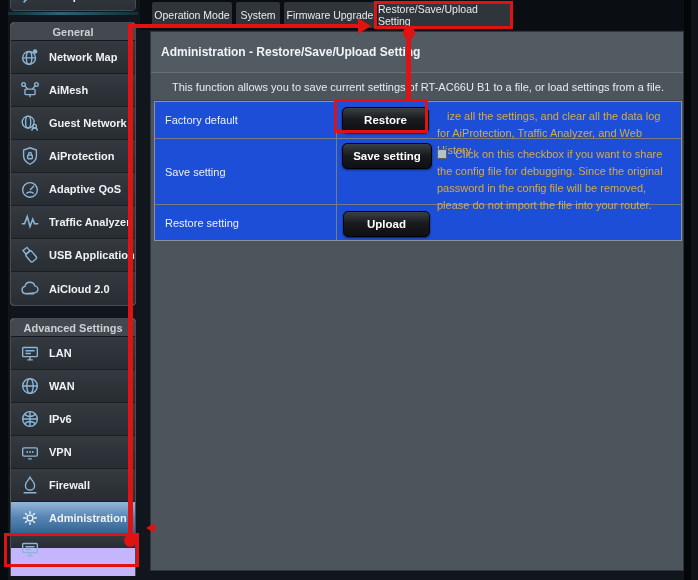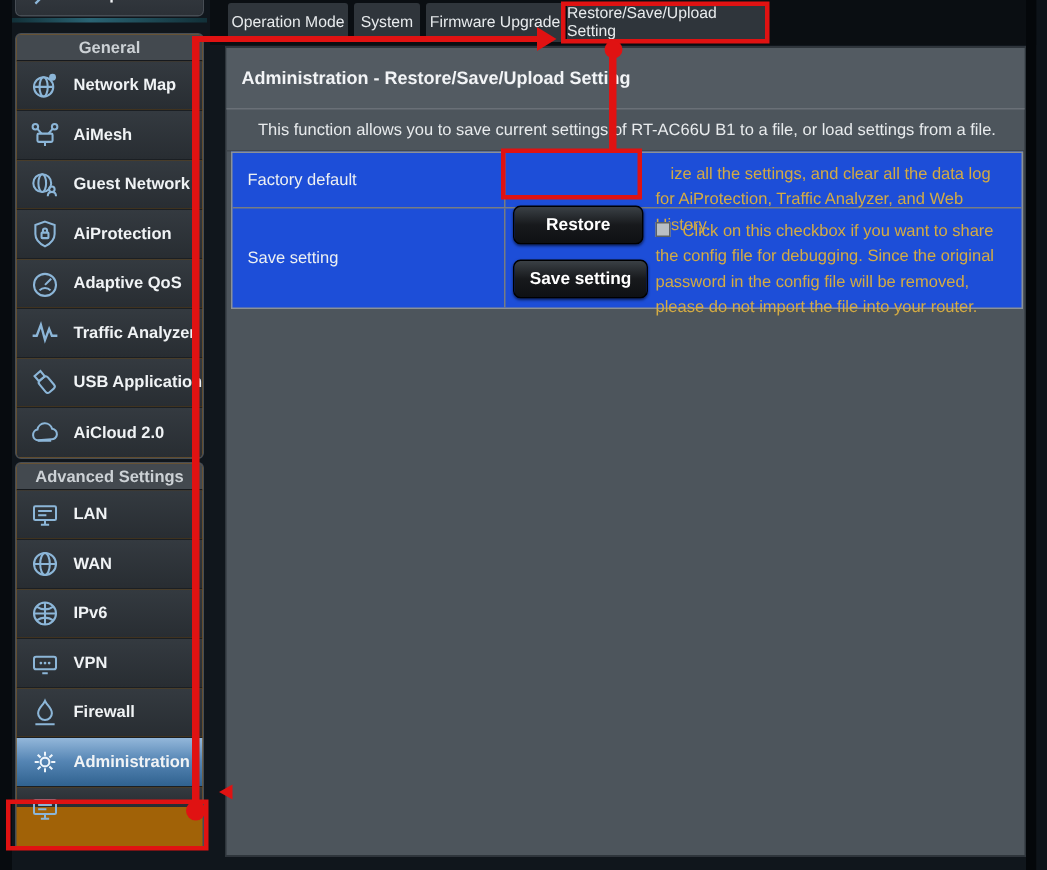--- a/index.html
+++ b/index.html
@@ -13,25 +13,25 @@
   body{font-family:"Liberation Sans",sans-serif;}
   #screen{position:relative;width:698px;height:580px;background:#10161c;overflow:hidden;}
 
   
   .left-strip{position:absolute;left:0;top:0;width:8px;height:580px;background:#070b0f;}
   .right-strip{position:absolute;left:684px;top:0;width:7px;height:580px;background:#04070a;}
   .right-edge{position:absolute;left:691px;top:0;width:7px;height:580px;background:#0d1319;}
 
   
   .sidebar{position:absolute;left:8px;top:0;width:130px;height:580px;}
-  .side-box{position:absolute;left:2px;width:126px;border:1px solid #474d54;border-radius:4px;background:#a16207;overflow:hidden;}
+  .side-box{position:absolute;left:2px;width:126px;border:1px solid #474d54;border-radius:4px;background:#c4b5fd;overflow:hidden;}
   .setup-box{top:-22px;height:33px;}
   .glow-line{position:absolute;left:0;top:12px;width:130px;height:3px;background:linear-gradient(90deg,#123038,#2a6474 40%,#123038);}
   .grp-general{top:22px;}
-  .grp-advanced{top:308px;height:258px;border-bottom:none;border-radius:4px 4px 0 0;}
+  .grp-advanced{top:318px;height:258px;border-bottom:none;border-radius:4px 4px 0 0;}
   .grp-header{height:18px;background:#43494f;color:#ccd1d5;font-size:11px;font-weight:bold;
     display:flex;align-items:center;justify-content:center;border-bottom:1px solid #16191d;}
   .side-item{height:33px;display:flex;align-items:center;gap:8px;padding-left:8px;
     background:linear-gradient(#343a40,#282d32);border-bottom:1px solid #1b1f23;cursor:pointer;}
   .side-item:last-child{border-bottom:none;}
   .side-item .ico{width:22px;height:22px;color:#8cb6d8;flex:0 0 22px;display:flex;align-items:center;justify-content:center;}
   .side-item .ico svg{width:22px;height:22px;}
   .side-item .lbl{color:#f0f3f5;font-size:11px;font-weight:bold;}
   .side-item.active{background:linear-gradient(180deg,var(--active-top) 0%,#5585b4 48%,var(--active-bottom) 100%);}
   .side-item.active .ico{color:#eef5fb;}
@@ -50,21 +50,21 @@
   .panel-desc{height:28px;display:flex;align-items:center;padding-left:21px;color:#e8ebed;font-size:11px;
     border-bottom:1px solid #40474d;}
   .settings-table{position:absolute;left:3px;top:69px;width:528px;border:1px solid #8b9196;background:#1d4ed8;}
   .t-row{display:flex;border-bottom:1px solid #777d82;}
   .t-row:last-child{border-bottom:none;}
   .t-row.r1{height:37px;}
   .t-row.r2{height:66px;}
   .t-row.r3{height:35px;}
   .t-label{width:182px;border-right:1px solid #777d82;padding:0 0 0 10px;display:flex;align-items:center;
     color:#edf0f2;font-size:11px;}
-  .t-ctrl{width:100px;flex:0 0 100px;margin-top:30px;}
+  .t-ctrl{width:100px;flex:0 0 100px;}
   .t-note{flex:1;color:var(--note-yellow);font-size:11px;line-height:17px;padding-right:6px;}
   .t-note.n1{padding-top:6px;text-indent:10px;}
   .t-note.n2{padding-top:7px;}
   .btn{display:block;background:linear-gradient(180deg,#3a4045 0%,#17191c 50%,#0e1013 100%);
     border:1px solid #000;border-radius:5px;color:#fff;font-size:11.5px;font-weight:bold;
     font-family:"Liberation Sans",sans-serif;cursor:pointer;box-shadow:0 1px 2px rgba(0,0,0,.6);}
   .btn-restore{width:87px;height:26px;margin:5px 0 0 5px;}
   .btn-save{width:90px;height:26px;margin:4px 0 0 5px;}
   .btn-upload{width:87px;height:26px;margin:6px 0 0 6px;}
   .cbx{appearance:none;-webkit-appearance:none;width:10px;height:10px;background:#b9bfc4;
@@ -341,20 +341,27 @@
         <div class="t-label">Save setting</div>
         <div class="t-ctrl">
           <button class="btn btn-save">Save setting</button>
         </div>
         <div class="t-note n2">
           <input type="checkbox" class="cbx" style="">
           <span>Click on this checkbox if you want to share the config file for debugging. Since the original password in the config file will be removed, please do not import the file into your router.</span>
         </div>
       </div>
 
+      <div class="t-row r3">
+        <div class="t-label">Restore setting</div>
+        <div class="t-ctrl">
+          <button class="btn btn-upload">Upload</button>
+        </div>
+        <div class="t-note"></div>
+      </div>
 
     </div>
   </div>
 
   <div class="right-strip"></div>
   <div class="right-edge"></div>
 
   <div class="anno a-vline1"></div>
   <div class="anno a-hline"></div>
   <div class="anno a-harrow"></div>

